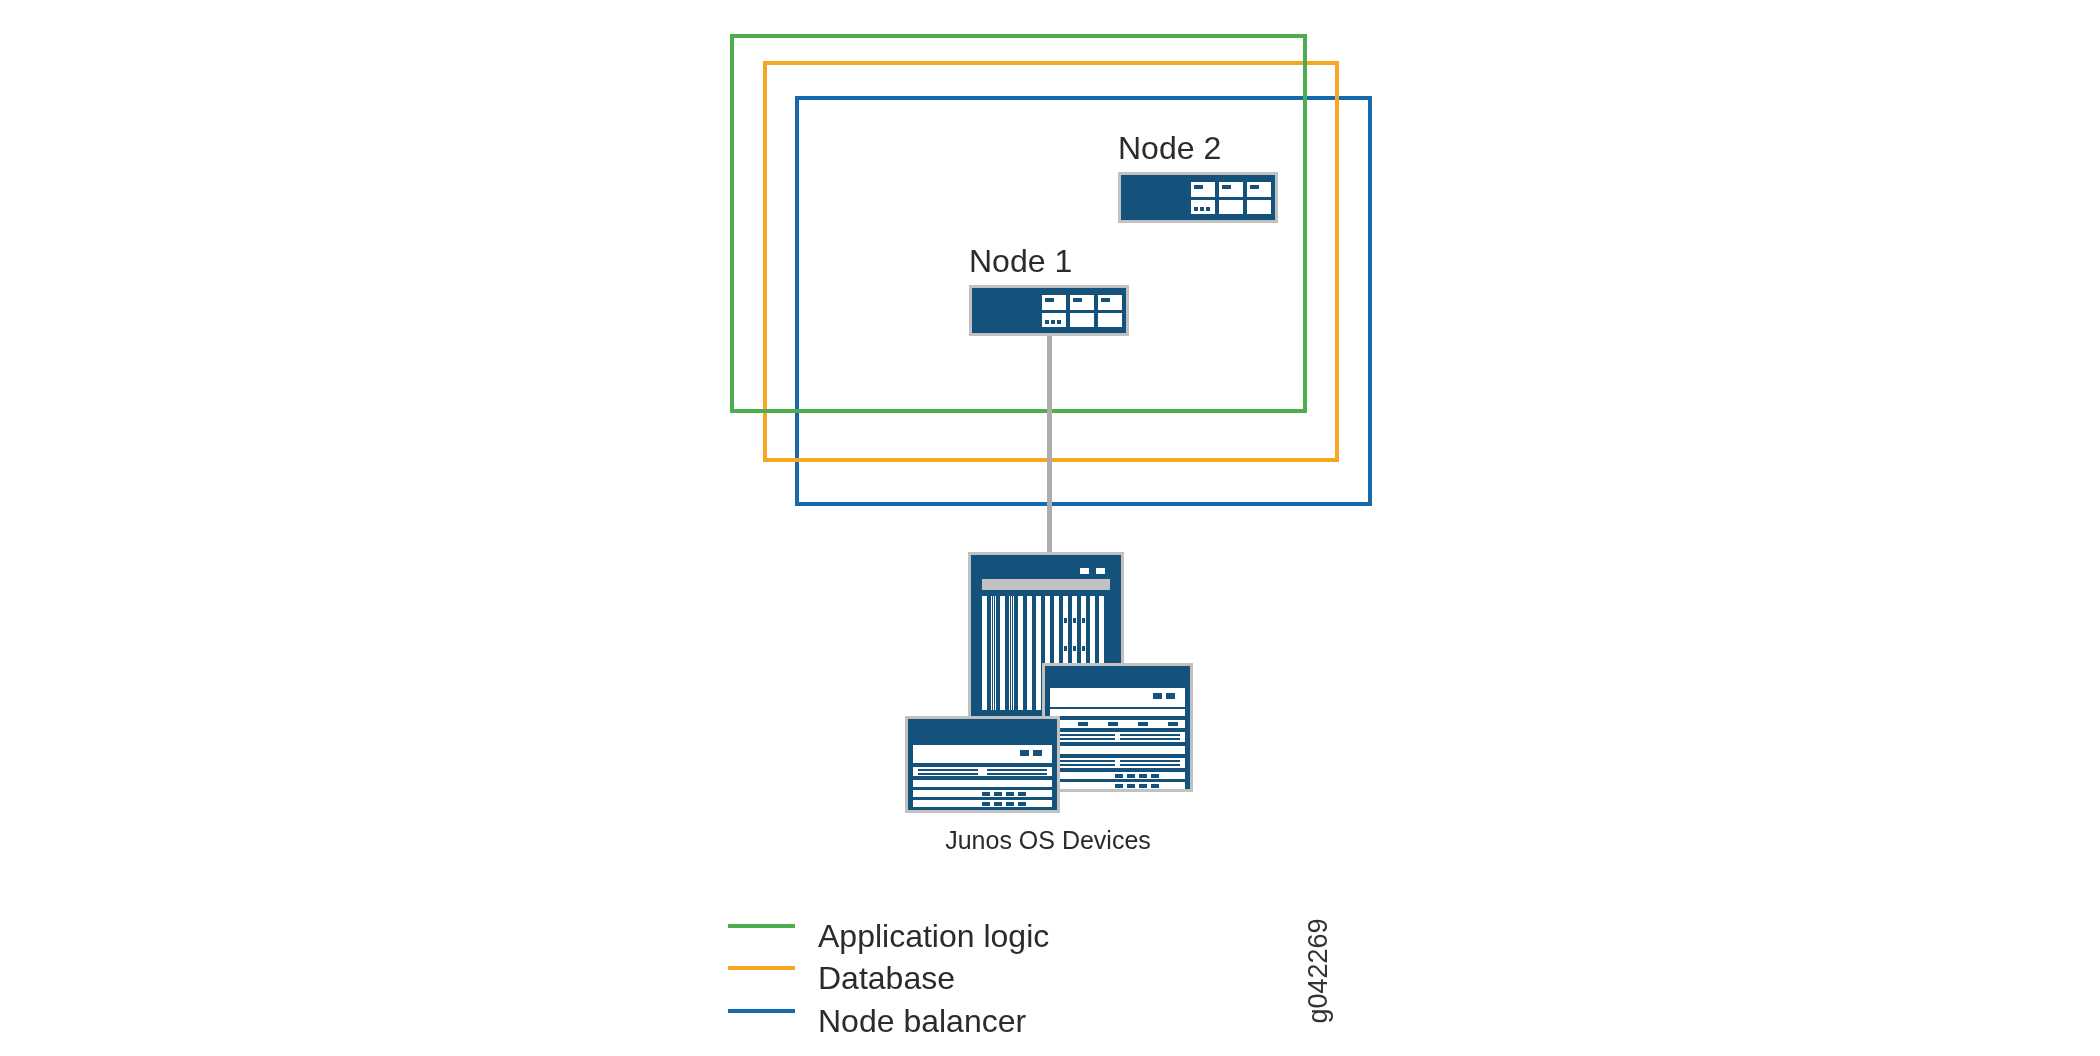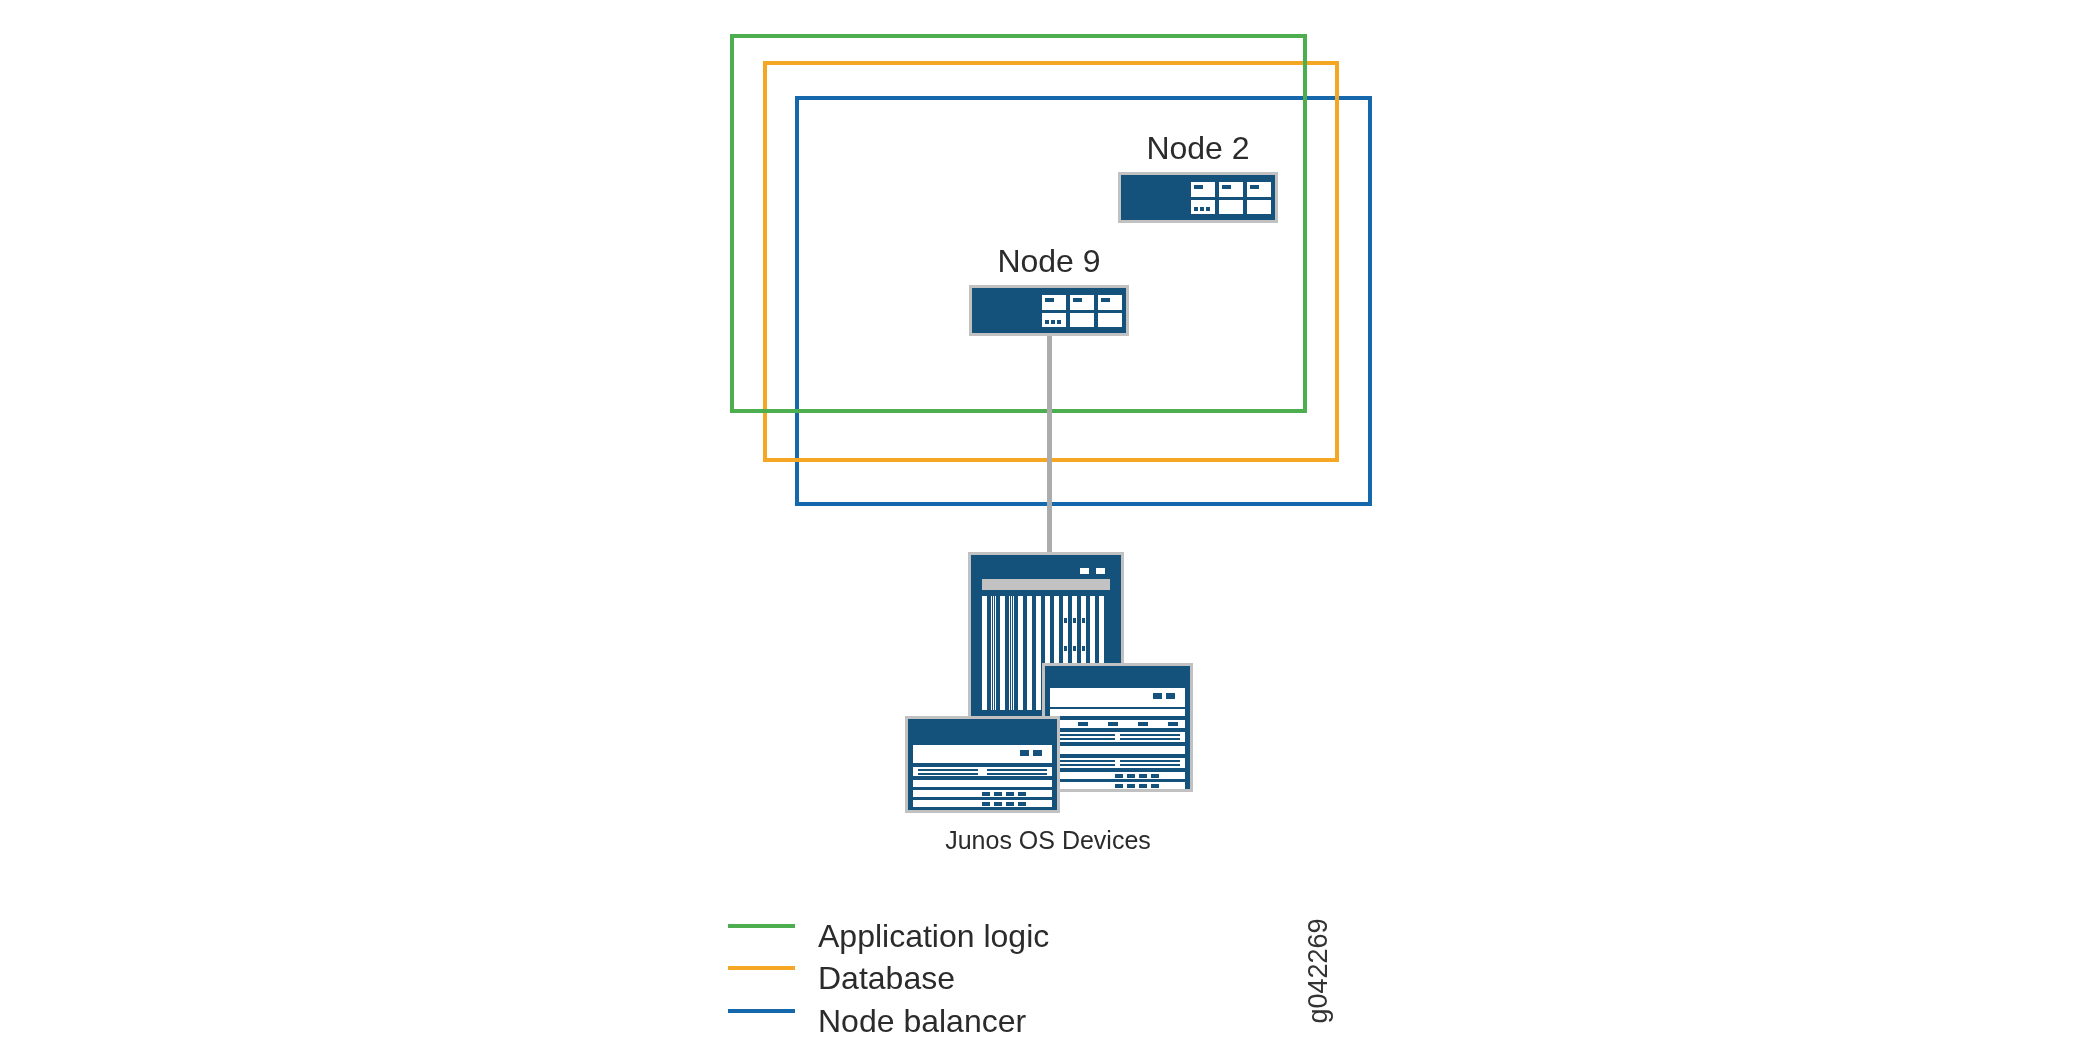--- a/index.html
+++ b/index.html
@@ -10,21 +10,21 @@
   .frame { position:absolute; border:4px solid #888; box-sizing:border-box; background:transparent; }
   .frame-green  { left:730px; top:34px;  width:577px; height:379px; z-index:3; }
   .frame-orange { left:763px; top:61px;  width:576px; height:401px; z-index:2; }
   .frame-blue   { left:795px; top:96px;  width:577px; height:410px; z-index:1; }
 
   
   .connector { position:absolute; left:1047px; top:334px; width:5px; height:220px;
                background:var(--connector,#acacac); z-index:4; }
 
   
-  .node-label { position:absolute; width:160px; text-align:center; font-size:32px; line-height:36px; }
+  .node-label { position:absolute; width:160px; text-align:left; font-size:32px; line-height:36px; }
   .node2-label { left:1118px; top:130px; }
   .node1-label { left:969px;  top:243px; }
 
   
   .node-device { position:absolute; width:160px; height:51px; box-sizing:border-box;
                  background:var(--device-body,#14517b); border:3px solid var(--device-border,#c1c1c1); z-index:4; }
   .node2-device { left:1118px; top:172px; }
   .node1-device { left:969px;  top:285px; }
   .port-grid { position:absolute; top:7px; right:4px; display:grid;
                grid-template-columns:repeat(3,24px); grid-template-rows:15px 14px; gap:3px 4px; }
@@ -108,21 +108,21 @@
     <div class="port-grid">
       <div class="port dash"></div>
       <div class="port dash"></div>
       <div class="port dash"></div>
       <div class="port dots"></div>
       <div class="port"></div>
       <div class="port"></div>
     </div>
   </div>
 
-  <div class="node-label node1-label">Node 9</div>
+  <div class="node-label node1-label">Node 1</div>
   <div class="node-device node1-device">
     <div class="port-grid">
       <div class="port dash"></div>
       <div class="port dash"></div>
       <div class="port dash"></div>
       <div class="port dots"></div>
       <div class="port"></div>
       <div class="port"></div>
     </div>
   </div>

